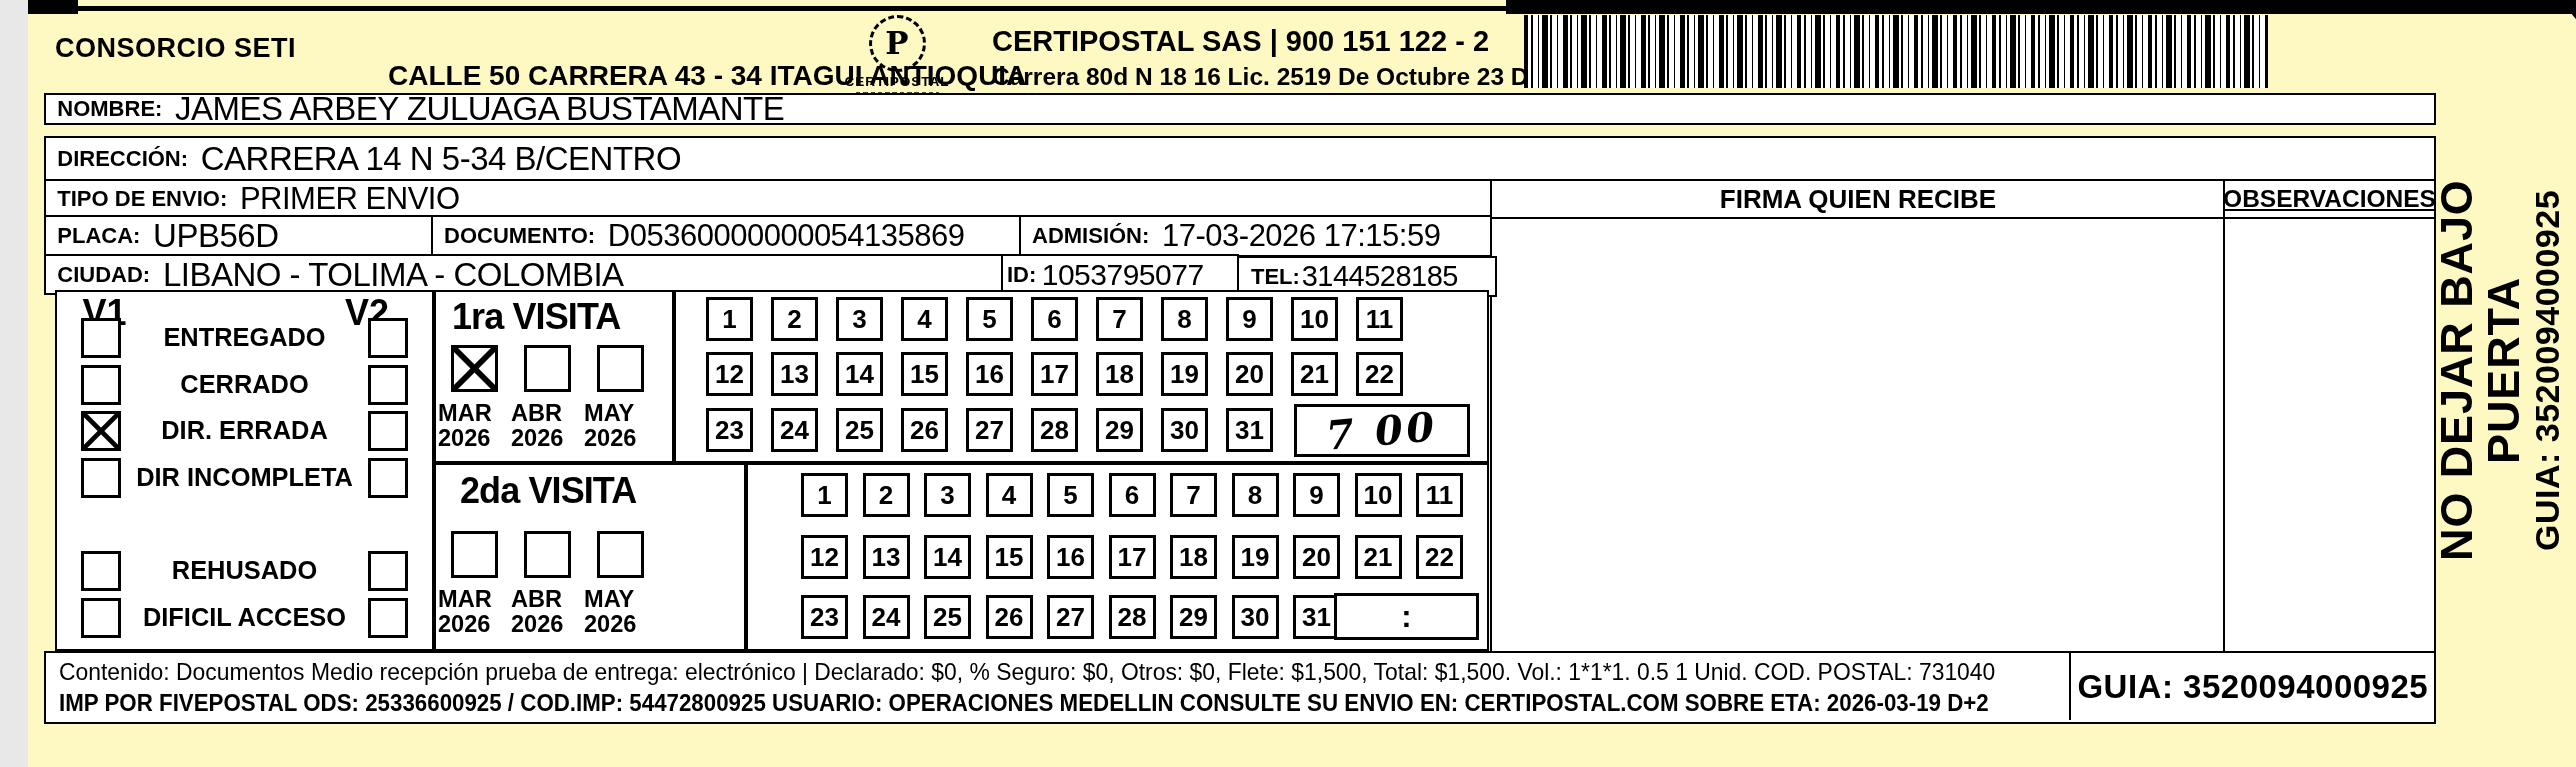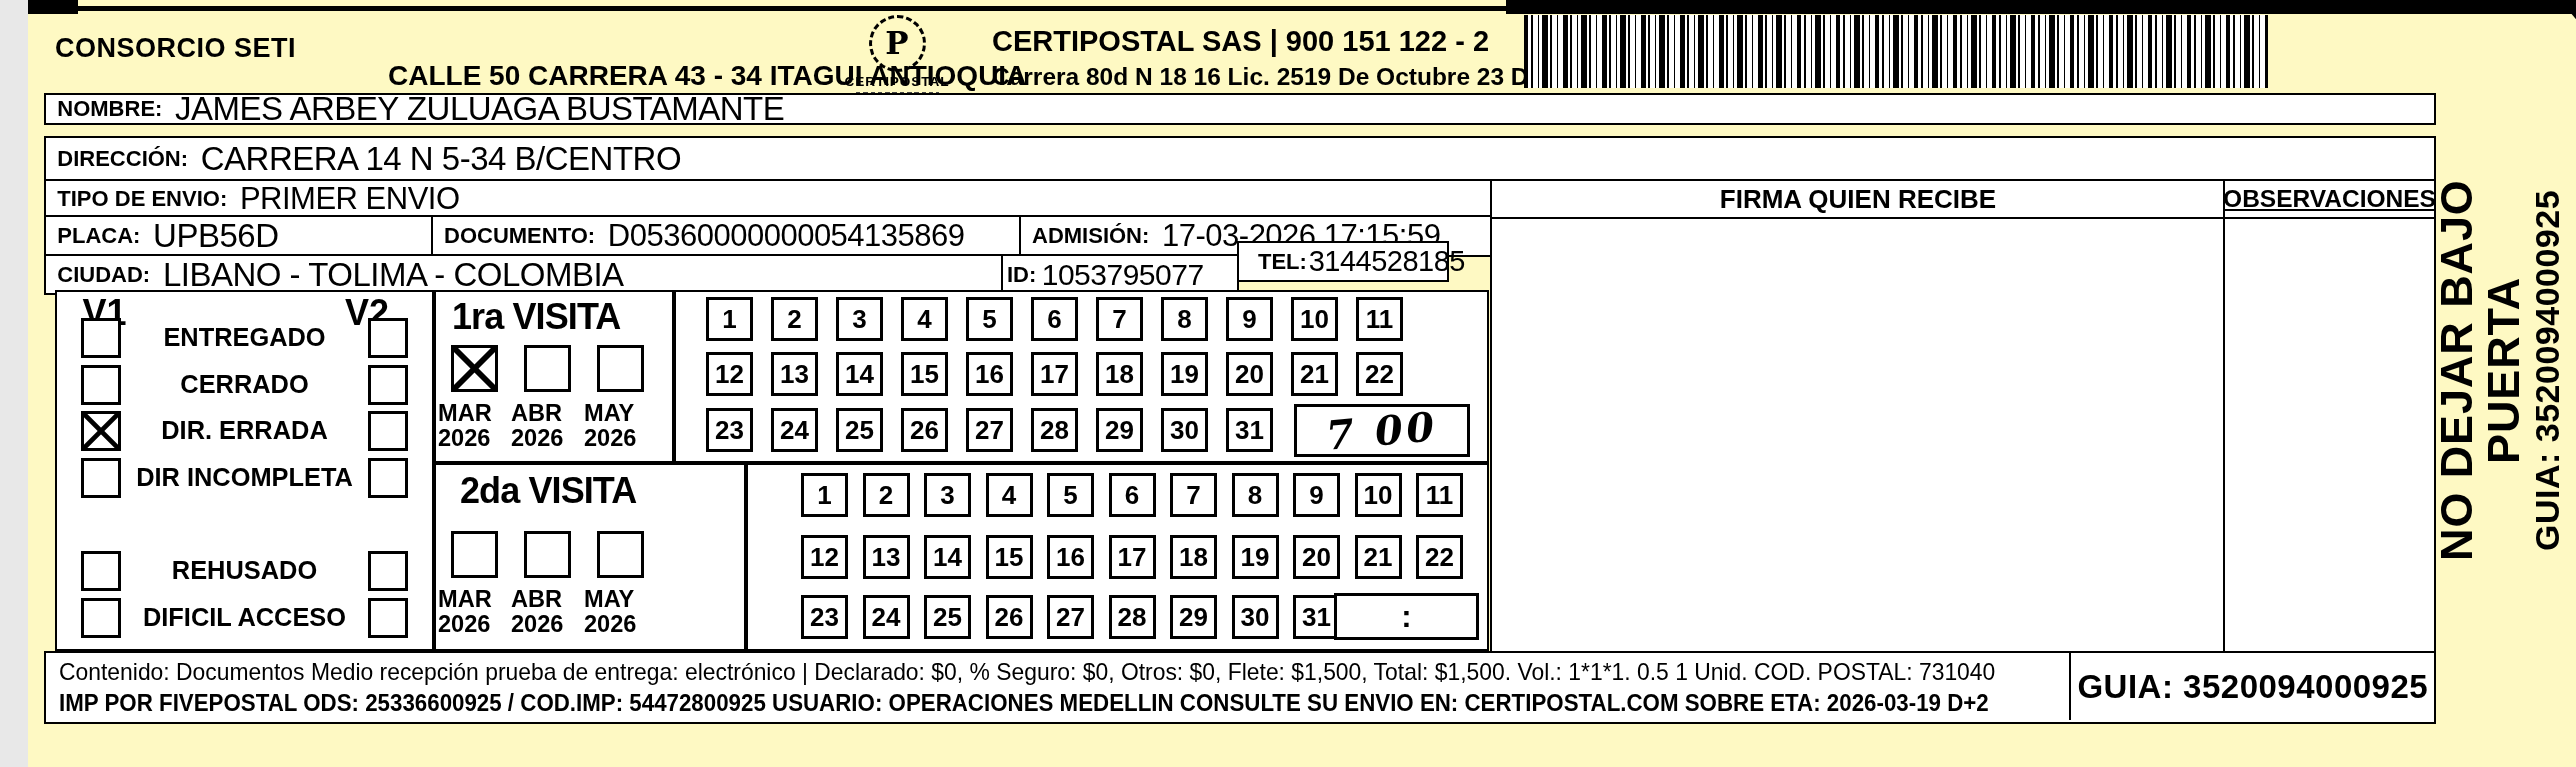--- a/index.html
+++ b/index.html
@@ -110,21 +110,21 @@
   </div>
 
   <div class="abs b3 rowcell" style="left:16.3px;top:254px;width:959px;height:41px;">
     <span class="lbl">CIUDAD:</span>
     <span class="val">LIBANO - TOLIMA - COLOMBIA</span>
   </div>
   <div class="abs b3 rowcell" style="left:973px;top:254px;width:238px;height:41px;padding-left:4px;gap:5.4px;">
     <span class="lbl">ID:</span>
     <span class="val" style="font-size:30px;">1053795077</span>
   </div>
-  <div class="abs b3 rowcell" style="left:1209px;top:241px;width:212px;height:41px;padding-left:19px;gap:1.8px;">
+  <div class="abs b3 rowcell" style="left:1209px;top:256px;width:260px;height:41px;padding-left:12px;gap:1.8px;">
     <span class="lbl">TEL:</span>
     <span class="val" style="font-size:29px;">3144528185</span>
   </div>
 
   <div class="abs b3" style="left:27px;top:290px;width:379px;height:361px;">
     <div class="abs vlabel" style="left:25.4px;top:0px;">V1</div>
     <div class="abs vlabel" style="left:288px;top:0px;">V2</div>
     <div class="abs" id="status-options" style="left:0;top:23.6px;width:100%;height:332px;">
         <div class="optrow" style="top: 0px;">
           <div class="cb"></div>

